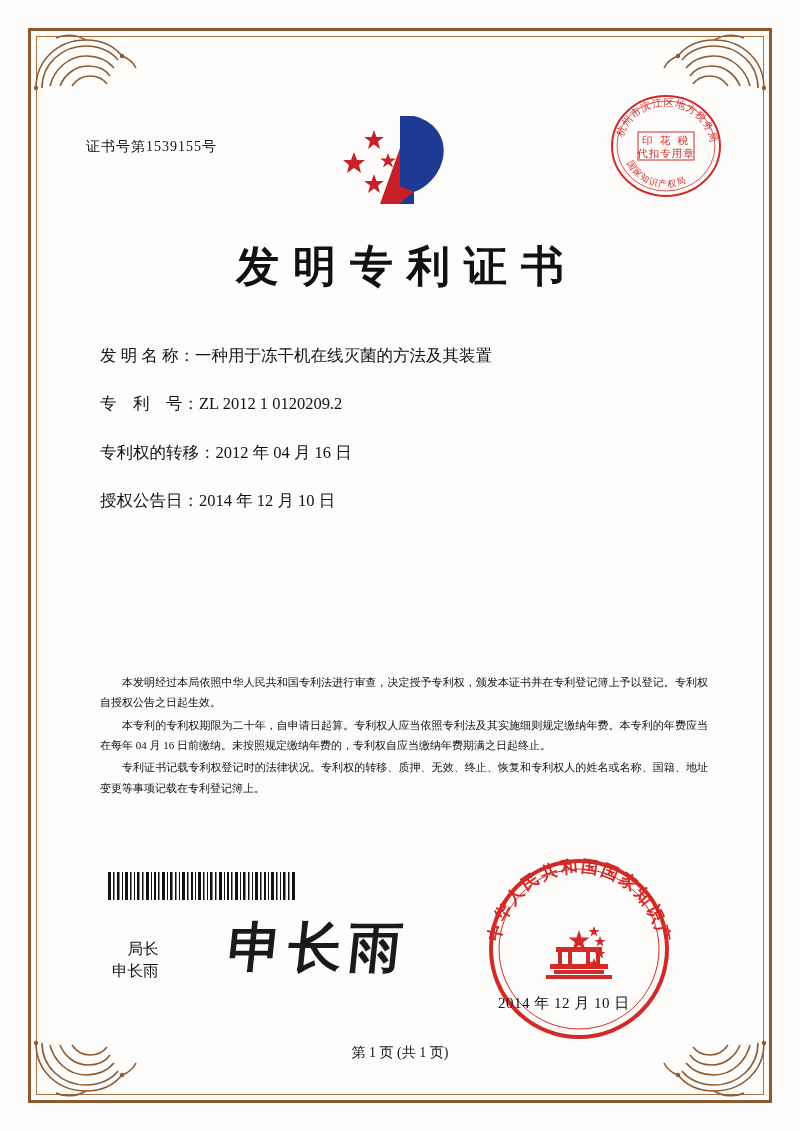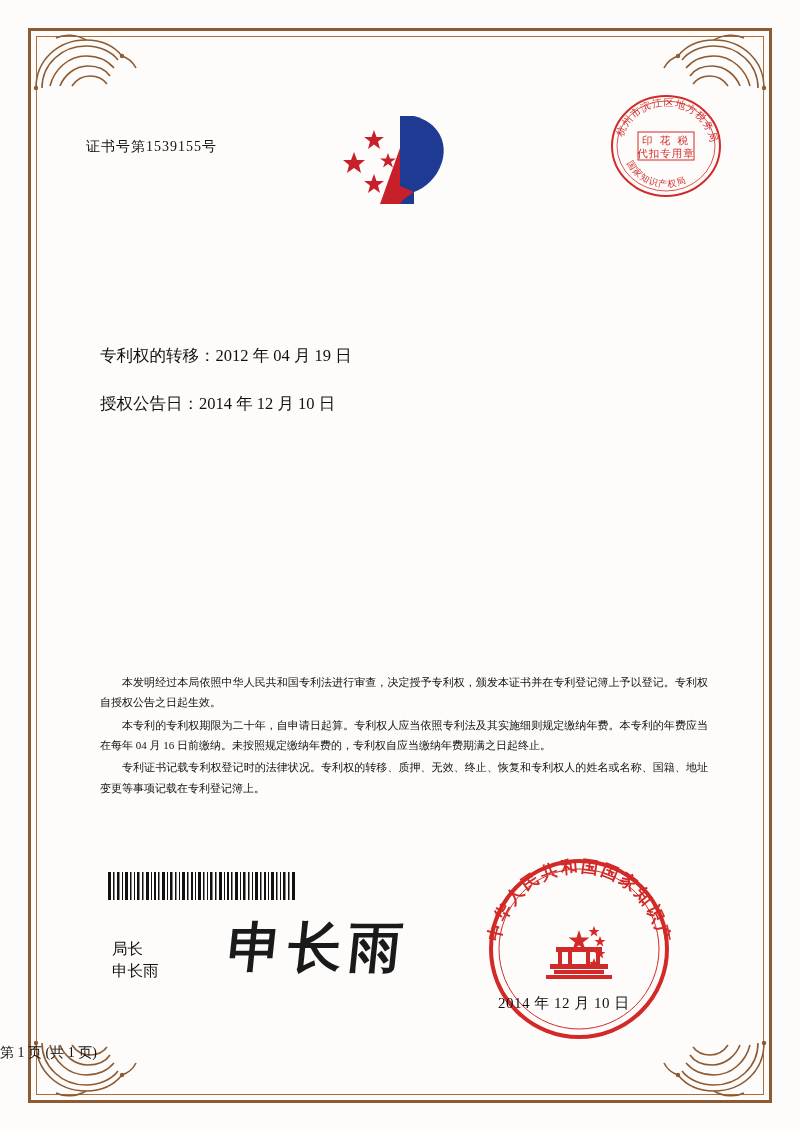--- a/index.html
+++ b/index.html
@@ -139,20 +139,21 @@
   }
 
   
   .sig-label {
     position: absolute;
     left: 112px;
     top: 938px;
     font-size: 15.5px;
     line-height: 1.45;
     color: #111;
+    text-align: right;
   }
   .sig-script {
     position: absolute;
     left: 228px;
     top: 912px;
     font-size: 54px;
     font-family: "DejaVu Serif", serif;
     font-weight: bold;
     color: #1a1a1a;
     letter-spacing: 6px;
@@ -174,20 +175,21 @@
     font-size: 15px;
     color: #111;
     letter-spacing: 0.5px;
   }
 
   
   .footer {
     position: absolute;
     left: 0; right: 0;
     top: 1044px;
+    text-align: center;
     font-size: 14px;
     color: #111;
   }
 </style>
 </head>
 <body>
 
 <div class="page">
 
   <div class="frame-outer"></div>
@@ -295,24 +297,31 @@
       </text>
       <text font-size="9" fill="#d12a28" font-family="'DejaVu Serif',serif" letter-spacing="1">
         <textPath href="#arcBot" startOffset="12%">国家知识产权局</textPath>
       </text>
       <rect x="30" y="44" width="56" height="28" fill="none" stroke="#d12a28" stroke-width="1"></rect>
       <text x="58" y="56" font-size="10.5" fill="#d12a28" text-anchor="middle" font-family="'DejaVu Serif',serif" letter-spacing="2">印 花 税</text>
       <text x="58" y="69" font-size="10.5" fill="#d12a28" text-anchor="middle" font-family="'DejaVu Serif',serif" letter-spacing="1">代扣专用章</text>
     </svg>
   </div>
 
+  <div class="title">发明专利证书</div>
 
   <div class="fields">
     <div class="field-row">
-      <span class="field-label">专利权的转移：</span><span class="field-value">2012 年 04 月 19 日</span>
+      <span class="field-label">发 明 名 称：</span><span class="field-value">一种用于冻干机在线灭菌的方法及其装置</span>
+    </div>
+    <div class="field-row">
+      <span class="field-label">专　利　号：</span><span class="field-value">ZL 2012 1 0120209.2</span>
+    </div>
+    <div class="field-row">
+      <span class="field-label">专利权的转移：</span><span class="field-value">2012 年 04 月 16 日</span>
     </div>
     <div class="field-row">
       <span class="field-label">授权公告日：</span><span class="field-value">2014 年 12 月 10 日</span>
     </div>
   </div>
 
   <div class="body-text">
     <p>本发明经过本局依照中华人民共和国专利法进行审查，决定授予专利权，颁发本证书并在专利登记簿上予以登记。专利权自授权公告之日起生效。</p>
     <p>本专利的专利权期限为二十年，自申请日起算。专利权人应当依照专利法及其实施细则规定缴纳年费。本专利的年费应当在每年 04 月 16 日前缴纳。未按照规定缴纳年费的，专利权自应当缴纳年费期满之日起终止。</p>
     <p>专利证书记载专利权登记时的法律状况。专利权的转移、质押、无效、终止、恢复和专利权人的姓名或名称、国籍、地址变更等事项记载在专利登记簿上。</p>

